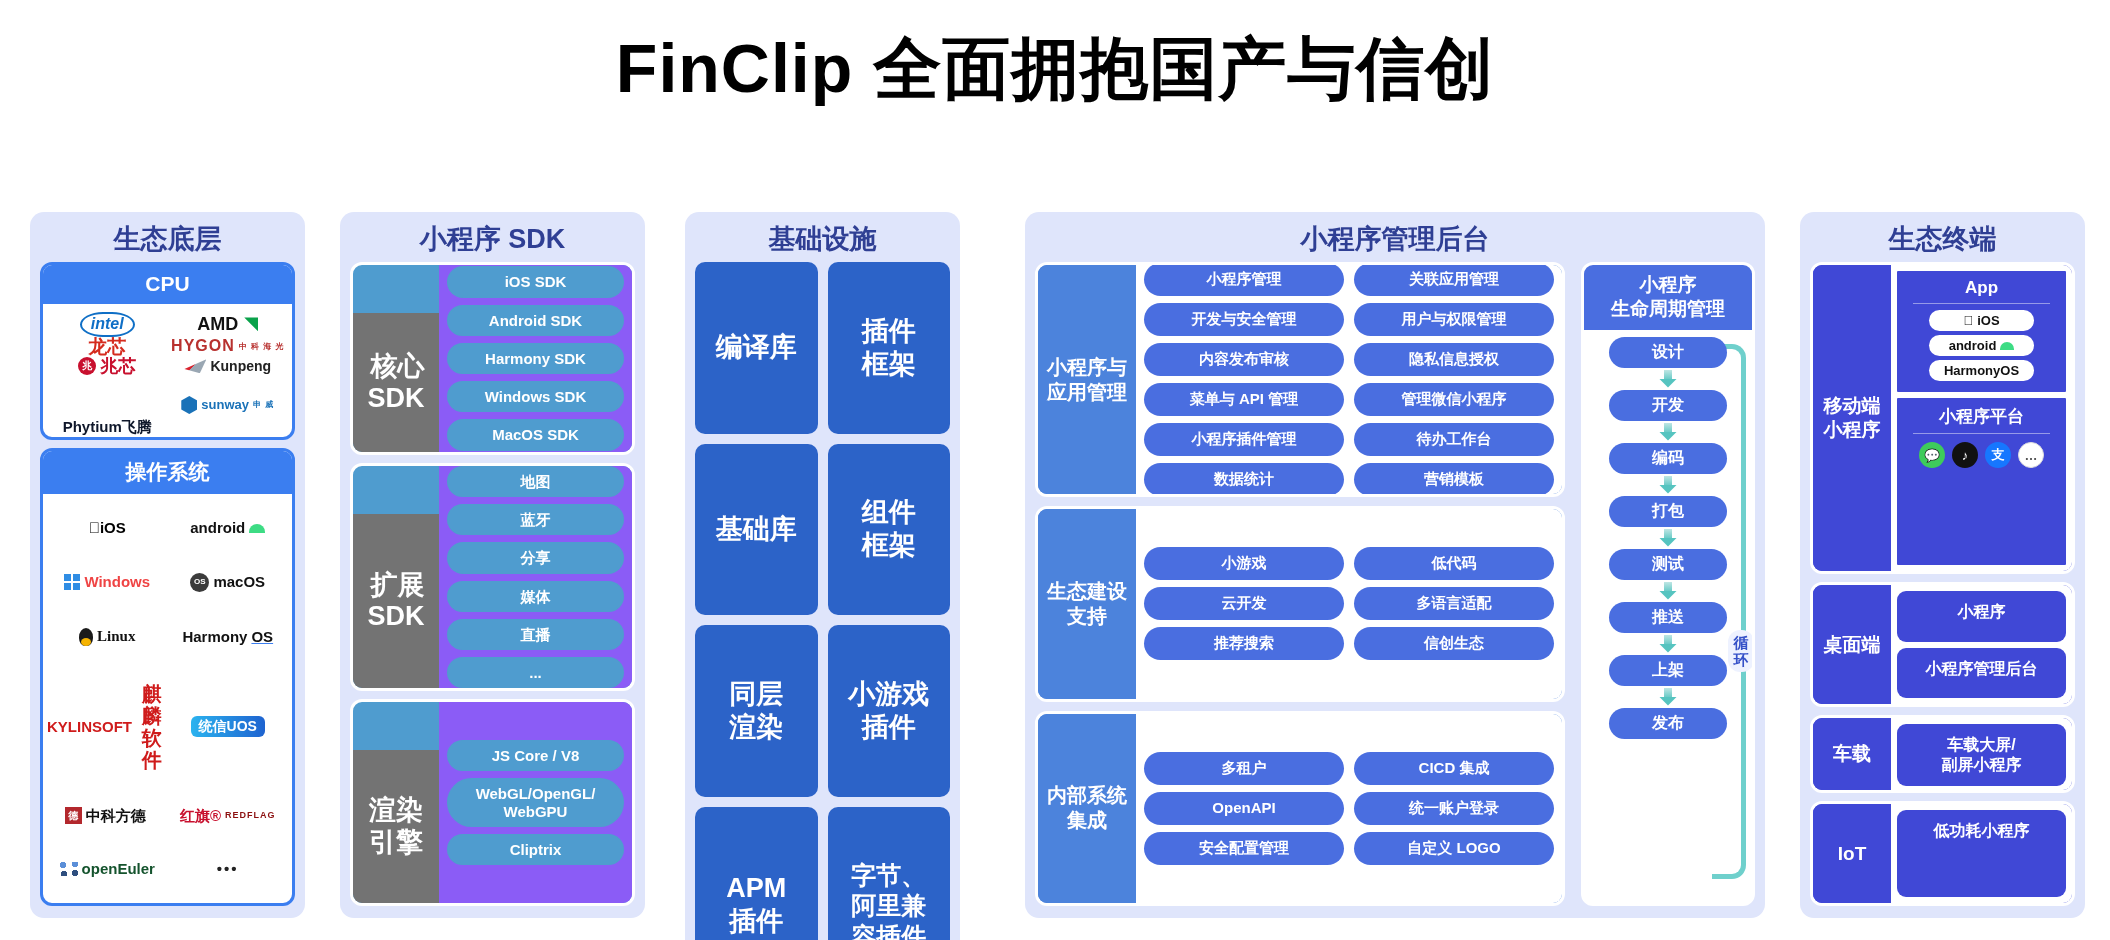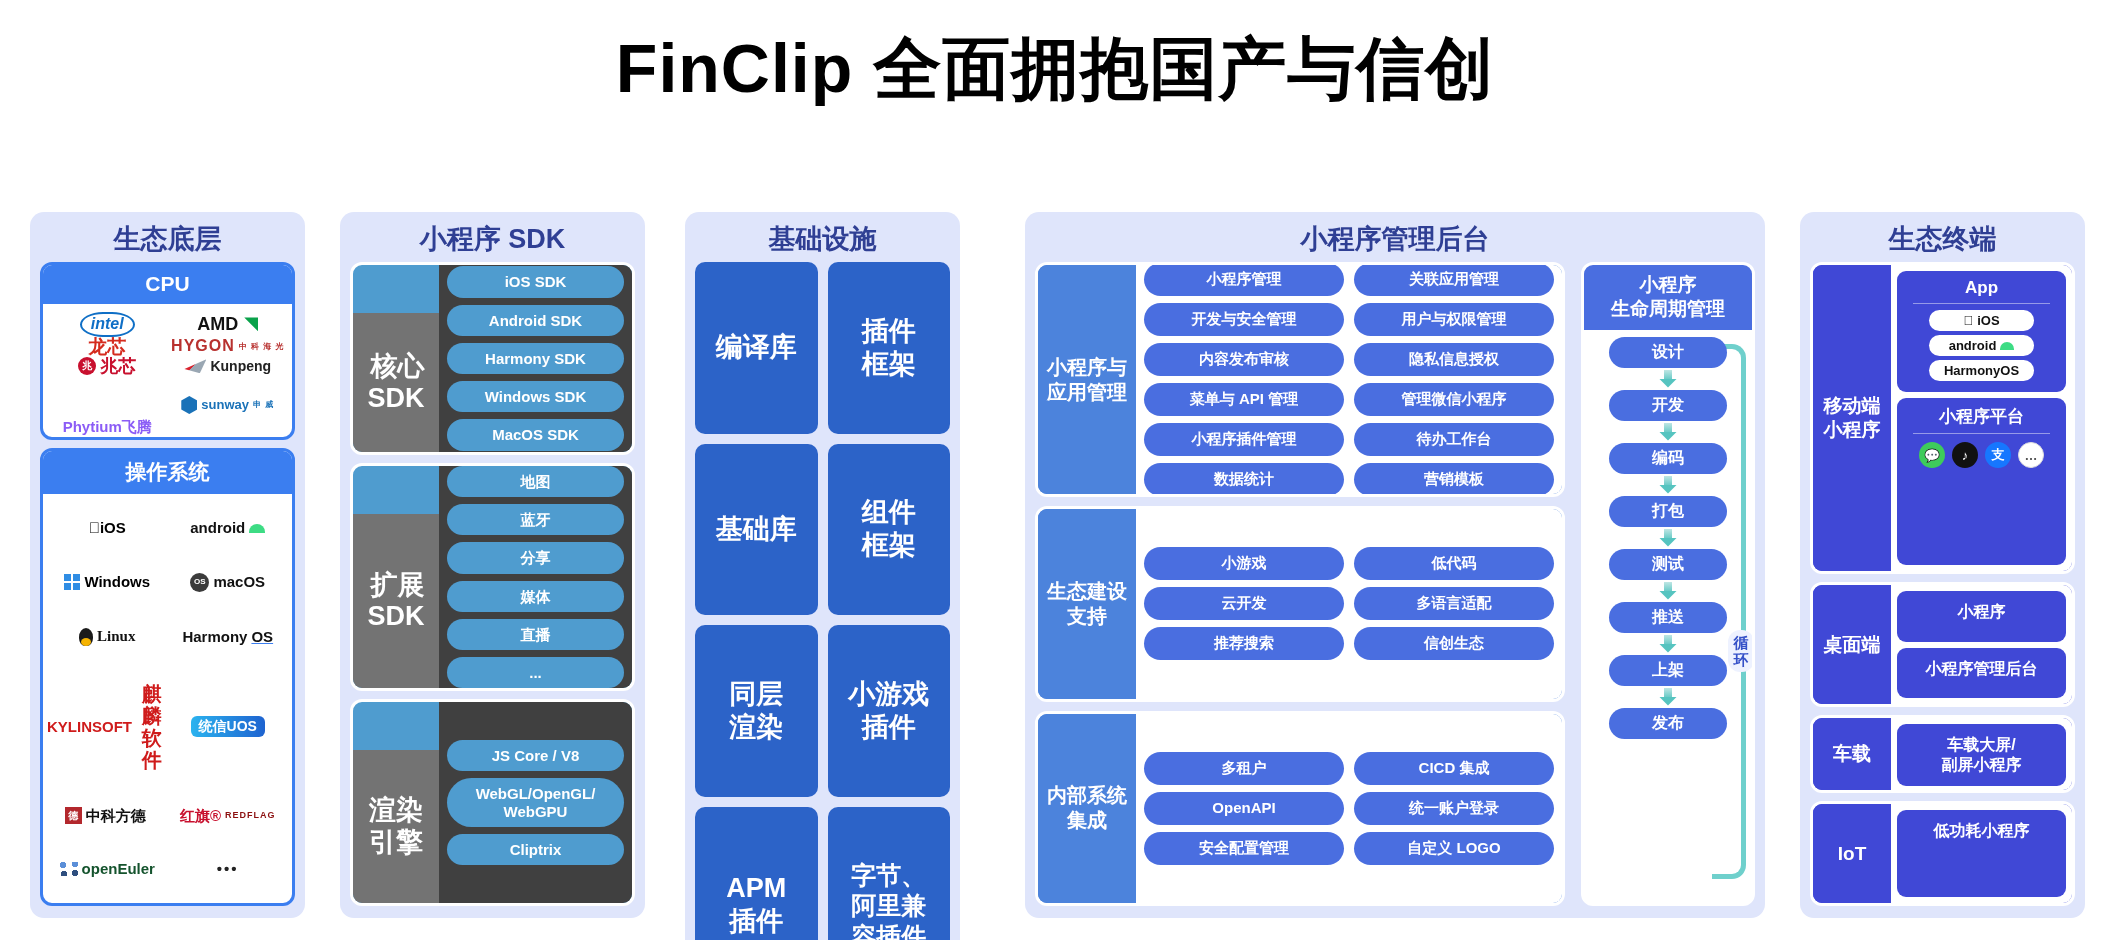--- a/index.html
+++ b/index.html
@@ -73,29 +73,29 @@
 
   .l-intel { color:#0f6fc6; border:2px solid #0f6fc6; border-radius:50%/60%; padding:2px 9px; font-style:italic; font-size:16px; }
   .l-amd   { color:#111; font-size:18px; font-weight:800; }
   .l-amd i { display:inline-block; width:14px; height:14px; background:#0aa24b; clip-path: polygon(0 0,100% 0,100% 100%); margin-left:2px; }
   .l-loong { color:#d52b1e; font-size:19px; font-weight:800; }
   .l-hygon { color:#b8312f; font-size:16px; letter-spacing:1px; text-align:center;}
   .l-zhaoxin { color:#c8102e; font-size:18px; font-weight:800; }
   .l-zhaoxin .mark { width:18px;height:18px;border-radius:50%;background:#c8102e;color:#fff;font-size:10px;display:flex;align-items:center;justify-content:center; }
   .l-kunpeng { color:#222; font-size:14px; font-weight:700; }
   .l-kunpeng .swoosh { width:22px;height:14px;background:linear-gradient(135deg,#d9232e 45%, #9aa7b3 45%); clip-path: polygon(0 70%,100% 0,70% 100%); }
-  .l-phytium { color:#8b5cf6; font-size:15px; font-weight:800;margin-top:43px; }
+  .l-phytium { color:#0f172a; font-size:15px; font-weight:800;margin-top:43px; }
   .l-sunway { color:#1a72b8; font-size:13px; font-weight:700; text-align:left; }
   .l-sunway .hex { width:16px;height:18px;background:#1a72b8;clip-path:polygon(50% 0,100% 25%,100% 75%,50% 100%,0 75%,0 25%); }
 
   .os-grid .logo { font-size: 15px; }
   .l-ios { color:#000; font-size:19px; font-weight:700; }
   .l-android { color:#111; font-size:16px; }
   .l-android .bot { width:16px;height:9px;border-radius:9px 9px 0 0;background:#3ddc84; }
-  .l-win { color:#000000; font-size:15px; font-weight:700; }
+  .l-win { color:#ef4444; font-size:15px; font-weight:700; }
   .l-win .sq { width:16px;height:16px;background:
       linear-gradient(#2f8de4,#2f8de4) 0 0/7px 7px no-repeat,
       linear-gradient(#2f8de4,#2f8de4) 9px 0/7px 7px no-repeat,
       linear-gradient(#2f8de4,#2f8de4) 0 9px/7px 7px no-repeat,
       linear-gradient(#2f8de4,#2f8de4) 9px 9px/7px 7px no-repeat; }
   .l-mac { color:#111; font-size:15px; font-weight:700; }
   .l-mac .circ { width:19px;height:19px;border-radius:50%;background:#3b3b3b;color:#fff;font-size:8px;display:flex;align-items:center;justify-content:center;font-weight:800; }
   .l-linux { color:#111; font-size:16px; font-family:"Liberation Serif", serif; }
   .l-linux .peng { width:14px;height:18px;border-radius:50% 50% 45% 45%; background:#1b1b1b; position:relative; }
   .l-linux .peng::after{content:"";position:absolute;left:2px;bottom:0;width:10px;height:8px;border-radius:50%;background:#f5b301;}
@@ -123,21 +123,21 @@
     border-radius: 12px; overflow:hidden;
   }
   .sdk-label {
     width: 86px; flex:0 0 86px;
     color:#fff; font-weight:800; font-size:27px; line-height:1.15;
     display:flex; align-items:center; justify-content:center; text-align:right;
     background:#737373;
     margin-top:48px;
   }
   .sdk-items {
-    flex:1; background:#404040; padding:7px 8px; display:flex; flex-direction:column; gap:7px; justify-content:center;
+    flex:1; background:#8b5cf6; padding:7px 8px; display:flex; flex-direction:column; gap:7px; justify-content:center;
   }
   .sdk-pill {
     background:#4f9ccf; color:#fff; border-radius:999px;
     text-align:center; font-size:15px; font-weight:700;
     padding:7px 6px; line-height:1.15;
   }
 
   
   .infra-grid { display:grid; grid-template-columns:1fr 1fr; gap:10px; flex:1;border-radius:15px; }
   .infra-cell {
@@ -205,21 +205,21 @@
   
   .term-block {
     display:flex; background:#4048d6; border:3px solid #ffffff; border-radius:12px; overflow:hidden;
   }
   .term-label {
     width: 78px; flex:0 0 78px; background:#4048d6; color:#fff;
     font-weight:800; font-size:19px; line-height:1.25;
     display:flex; align-items:center; justify-content:center; text-align:center;
   }
   .term-inner { flex:1; background:#fff; padding:6px; display:flex; flex-direction:column; gap:6px; }
-  .term-card { background:#4048d6; border-radius:9px; padding:7px 16px; color:#fff; }
+  .term-card { background:#4048d6; border-radius:1px; padding:7px 16px; color:#fff; }
   .term-card-title { text-align:center; font-weight:800; font-size:17px; padding-bottom:5px; border-bottom:1px solid rgba(255,255,255,.45); margin-bottom:6px; }
   .term-card-plain { background:#4048d6; border-radius:9px; color:#fff; text-align:center; font-weight:700; font-size:16px; padding:11px 6px; line-height:1.25; }
   .white-pill { background:#fff; border-radius:999px; padding:3px 8px; margin:4px auto; display:flex; align-items:center; justify-content:center; gap:4px; font-size:13px; font-weight:700; color:#111; width:fit-content; min-width:105px; }
   .app-icons { display:flex; gap:7px; justify-content:center; padding-top:2px; }
   .app-ic { width:26px; height:26px; border-radius:50%; display:flex; align-items:center; justify-content:center; font-size:13px; font-weight:800; }
   .ic-wechat { background:#3ecb5b; color:#fff; }
   .ic-tiktok { background:#111; color:#fff; }
   .ic-alipay { background:#1677ff; color:#fff; }
   .ic-more   { background:#fff; color:#555; border:1px solid #ddd; }
 </style>

